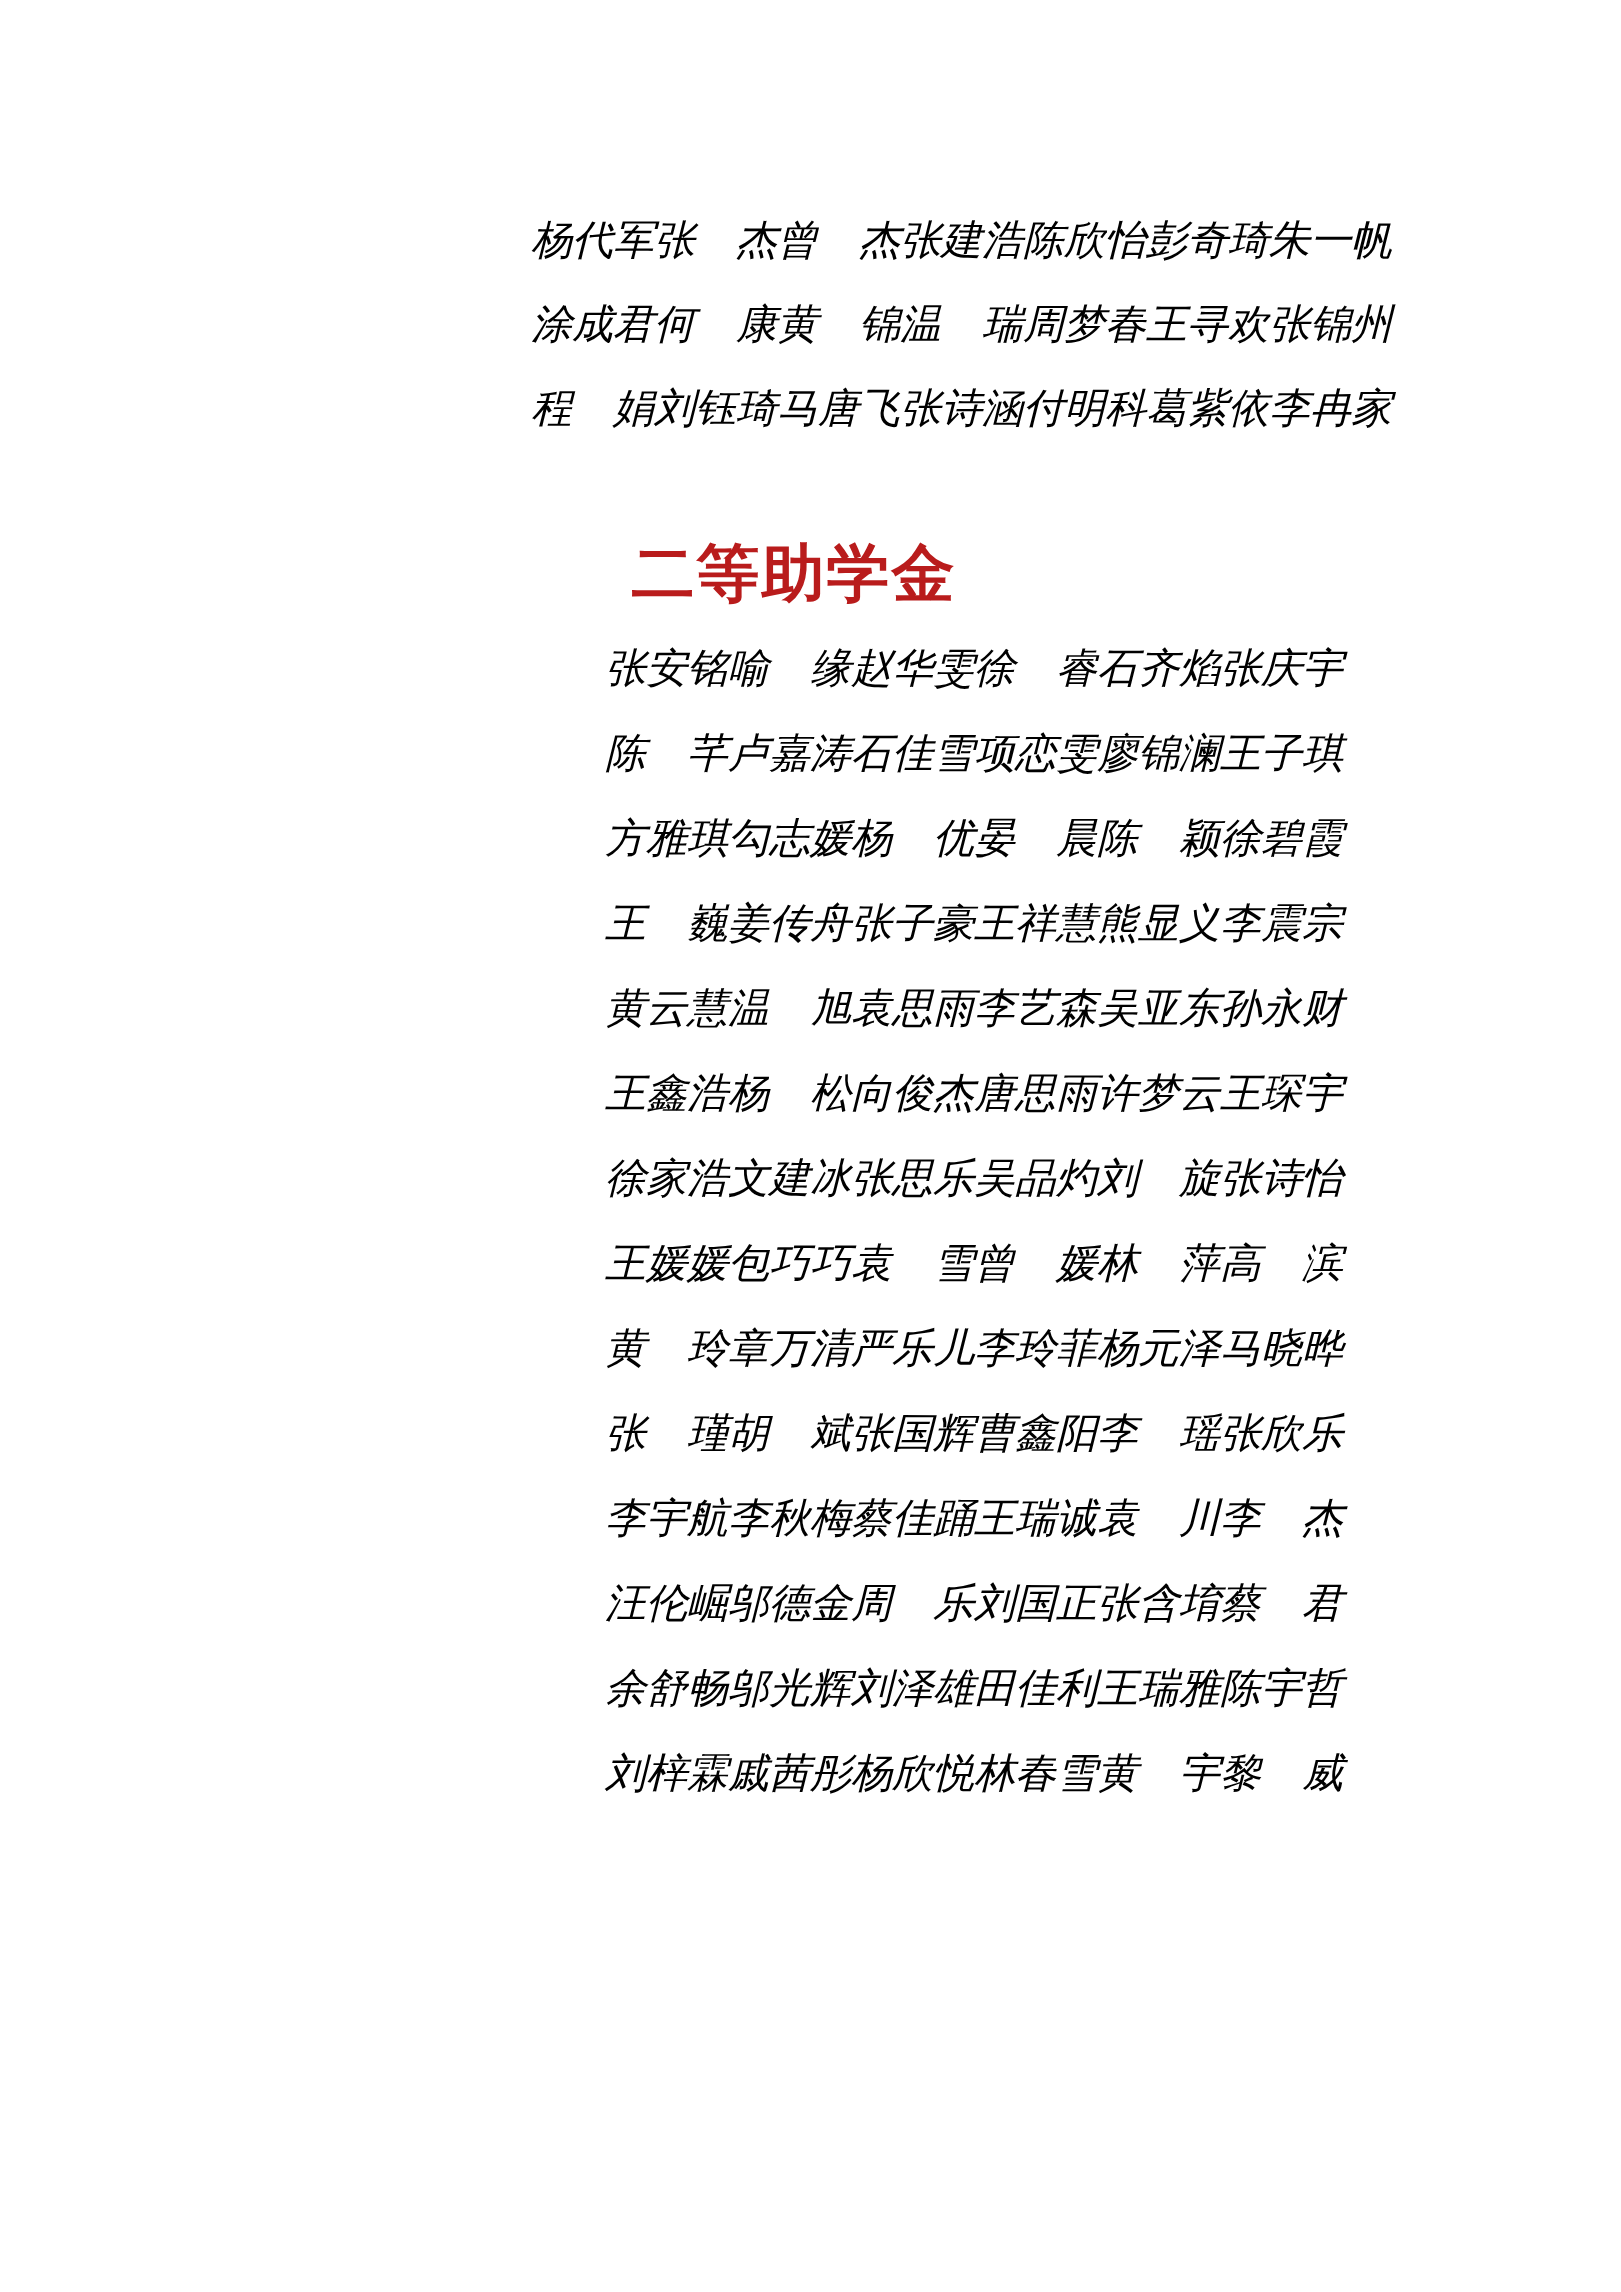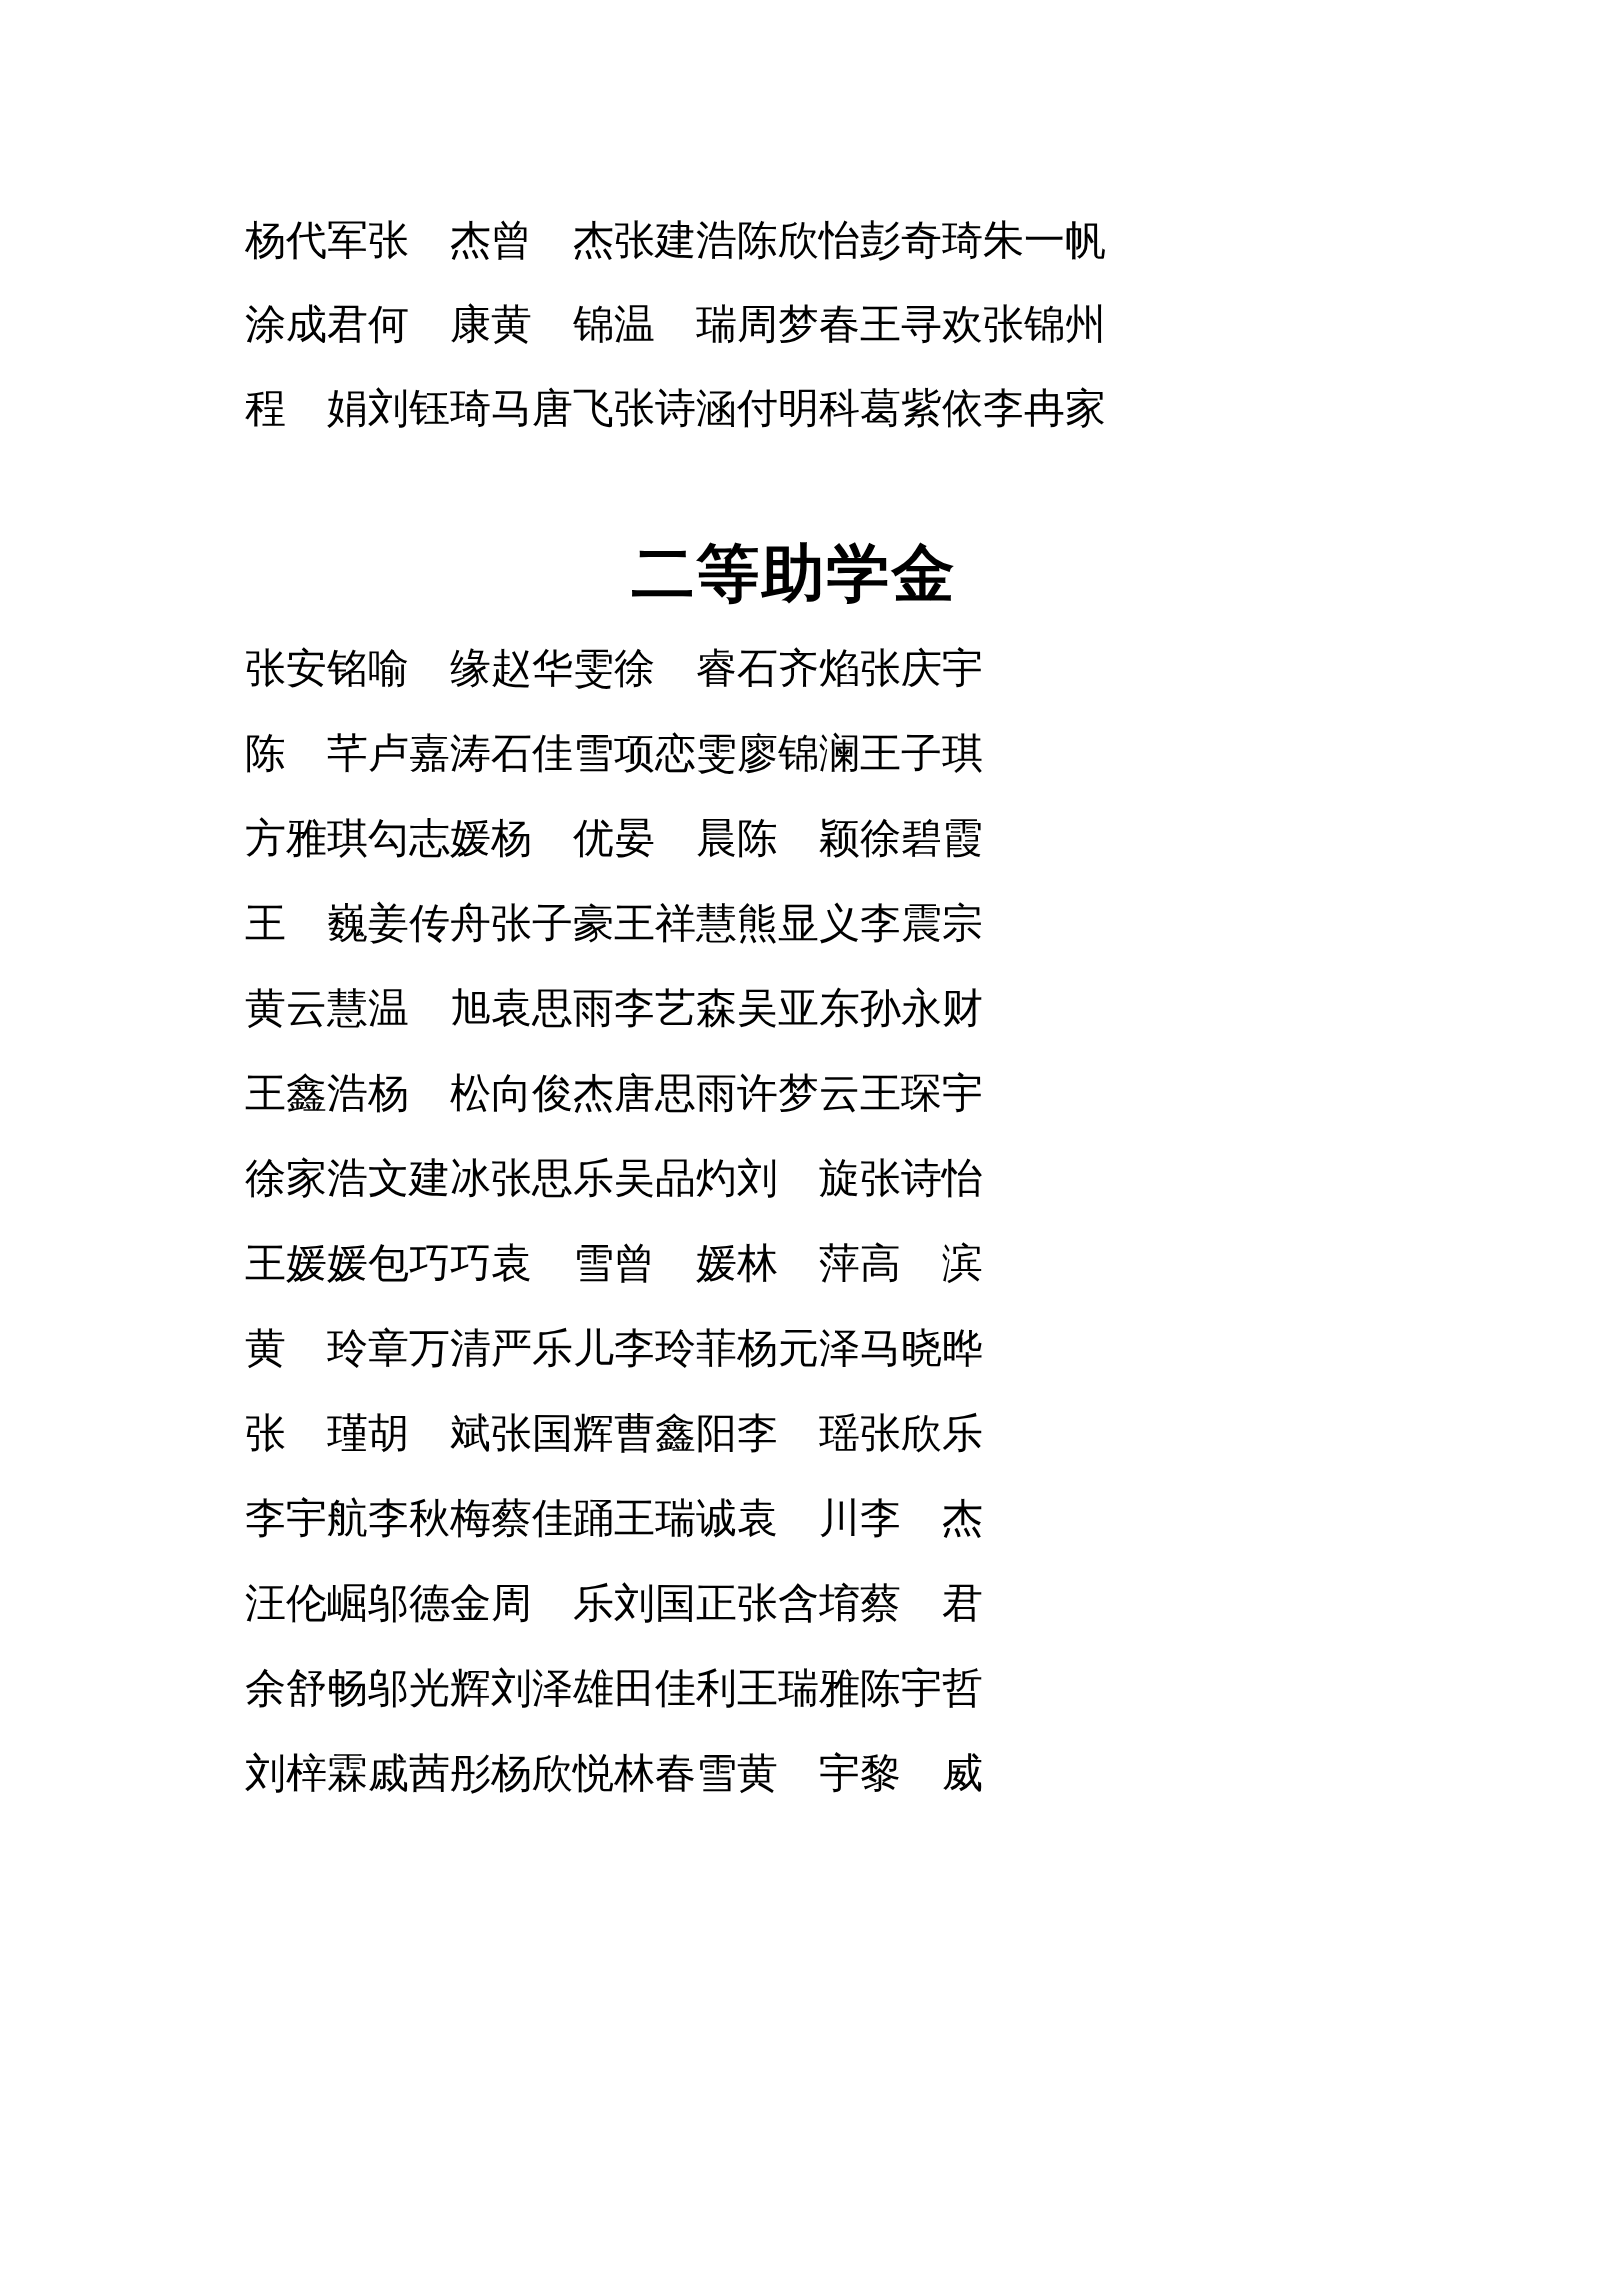--- a/index.html
+++ b/index.html
@@ -17,43 +17,44 @@
   .page {
     box-sizing: border-box;
     width: 1621px;
     height: 2293px;
     padding-top: 218px;
     padding-left: 245px;
     background: #ffffff;
   }
   .row {
     display: flex;
-    justify-content: flex-start;
+    justify-content: flex-end;
     align-items: flex-start;
     line-height: 45px;
     font-size: 41px;
     color: #000000;
+    font-style: italic;
   }
   .row7 { width: 1147px; margin-bottom: 39px; }
   .row6 { width: 1098px; margin-bottom: 40px; }
   .name {
     display: inline-block;
     white-space: pre;
     font-size: 41px;
     color: #000000;
   }
   .heading {
     width: 1098px;
     margin-top: 109px;
     margin-bottom: 37px;
     text-align: center;
     font-size: 63px;
     line-height: 69px;
     font-weight: bold;
-    color: #000000;
+    color: #b91c1c;
     letter-spacing: 2px;
   }
 </style>
 </head>
 <body>
 
 <div class="page">
 
   <div id="top-section">
       <div class="row row7">

